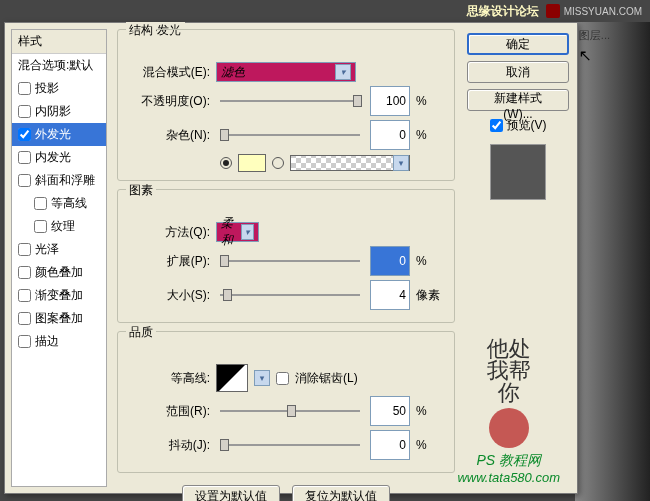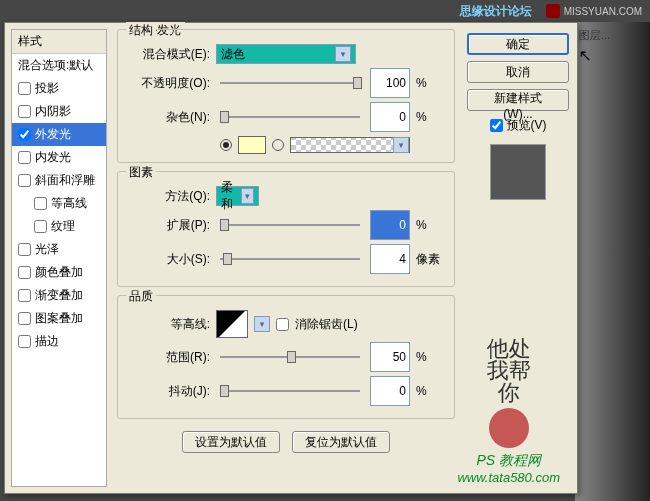--- a/index.html
+++ b/index.html
@@ -1,40 +1,40 @@
 <!DOCTYPE html>
 <html><head>
 <meta charset="utf-8">
 <style>
 * { margin: 0; padding: 0; box-sizing: border-box; font-family: "Microsoft YaHei", sans-serif; font-size: 12px; }
 body { background: #464646; width: 650px; height: 501px; position: relative; overflow: hidden; }
 .bg-right { position: absolute; right: 0; top: 22px; width: 75px; height: 479px; background: linear-gradient(90deg, #888 0%, #222 100%); }
 .topbar { position: absolute; top: 0; left: 0; width: 650px; height: 22px; background: #464646; display: flex; align-items: center; padding: 0 8px; }
-.topbar-title { color: #7dd3fc; font-weight: bold; margin-left: auto; margin-right: 14px; }
+.topbar-title { color: #fef9c3; font-weight: bold; margin-left: auto; margin-right: 7px; }
 .topbar-logo { display: inline-block; width: 14px; height: 14px; background: #8b0000; border-radius: 2px; margin-right: 4px; }
 .topbar-url { color: #ccc; font-size: 10px; }
 .ext-label { position: absolute; top: 28px; right: 40px; color: #333; font-size: 11px; }
 .dialog {
   position: absolute; left: 4px; top: 22px; width: 574px; height: 472px;
   background: #ECE9D8; border: 1px solid #7a7a7a; box-shadow: 2px 2px 6px rgba(0,0,0,0.4);
   display: flex; padding: 6px;
 }
 .left-col { width: 96px; display: flex; flex-direction: column; }
 .style-list { flex: 1; border: 1px solid #aaa; background: #fff; }
 .style-header { background: #ECE9D8; padding: 3px 6px; border-bottom: 1px solid #ccc; }
 .style-item { padding: 3px 6px; display: flex; align-items: center; gap: 4px; cursor: pointer; }
 .style-item.selected { background: #3875D7; color: #fff; }
 .style-item input[type=checkbox] { width: 13px; height: 13px; }
 .style-sub { padding-left: 22px; }
 .mid-col { flex: 1; padding: 0 10px; display: flex; flex-direction: column; }
-.group { border: 1px solid #c0c0b0; border-radius: 3px; padding: 10px 10px 8px 10px; margin-bottom: 8px; position: relative; }
+.group { border: 1px solid #c0c0b0; border-radius: 3px; padding: 28px 10px 8px 10px; margin-bottom: 8px; position: relative; }
 .group-legend { position: absolute; top: -8px; left: 8px; background: #ECE9D8; padding: 0 3px; }
 .row { display: flex; align-items: center; margin: 4px 0; gap: 6px; }
 .row-label { width: 82px; text-align: right; }
-.select { border: 1px solid #7F9DB9; height: 20px; padding: 1px 4px; background: #14b8a6; }
+.select { border: 1px solid #7F9DB9; height: 20px; padding: 1px 4px; background: #be185d; font-style: italic; }
 .select-wide { width: 140px; display: flex; align-items: center; justify-content: space-between; }
 .select-sm { width: 43px; display: flex; align-items: center; justify-content: space-between; }
 .dd-btn { width: 16px; height: 16px; background: #C7D8ED; border: 1px solid #7F9DB9; font-size: 9px; line-height: 14px; text-align: center; color: #4A6B99; }
 .slider-track { flex: 1; height: 2px; background: #999; position: relative; margin: 0 4px; max-width: 140px; }
 .slider-thumb { position: absolute; top: -5px; width: 9px; height: 12px; background: #d4d0c8; border: 1px solid #666; }
 .num-input { width: 40px; height: 30px; border: 1px solid #7F9DB9; background: #fff; text-align: right; padding: 0 3px; }
 .num-input.sel { background: #3875D7; color: #fff; }
 .unit { width: 28px; }
 .color-chip { width: 28px; height: 18px; border: 1px solid #666; background: #FFFFBE; }
 .radio-row { display: flex; align-items: center; gap: 6px; margin-left: 92px; }

